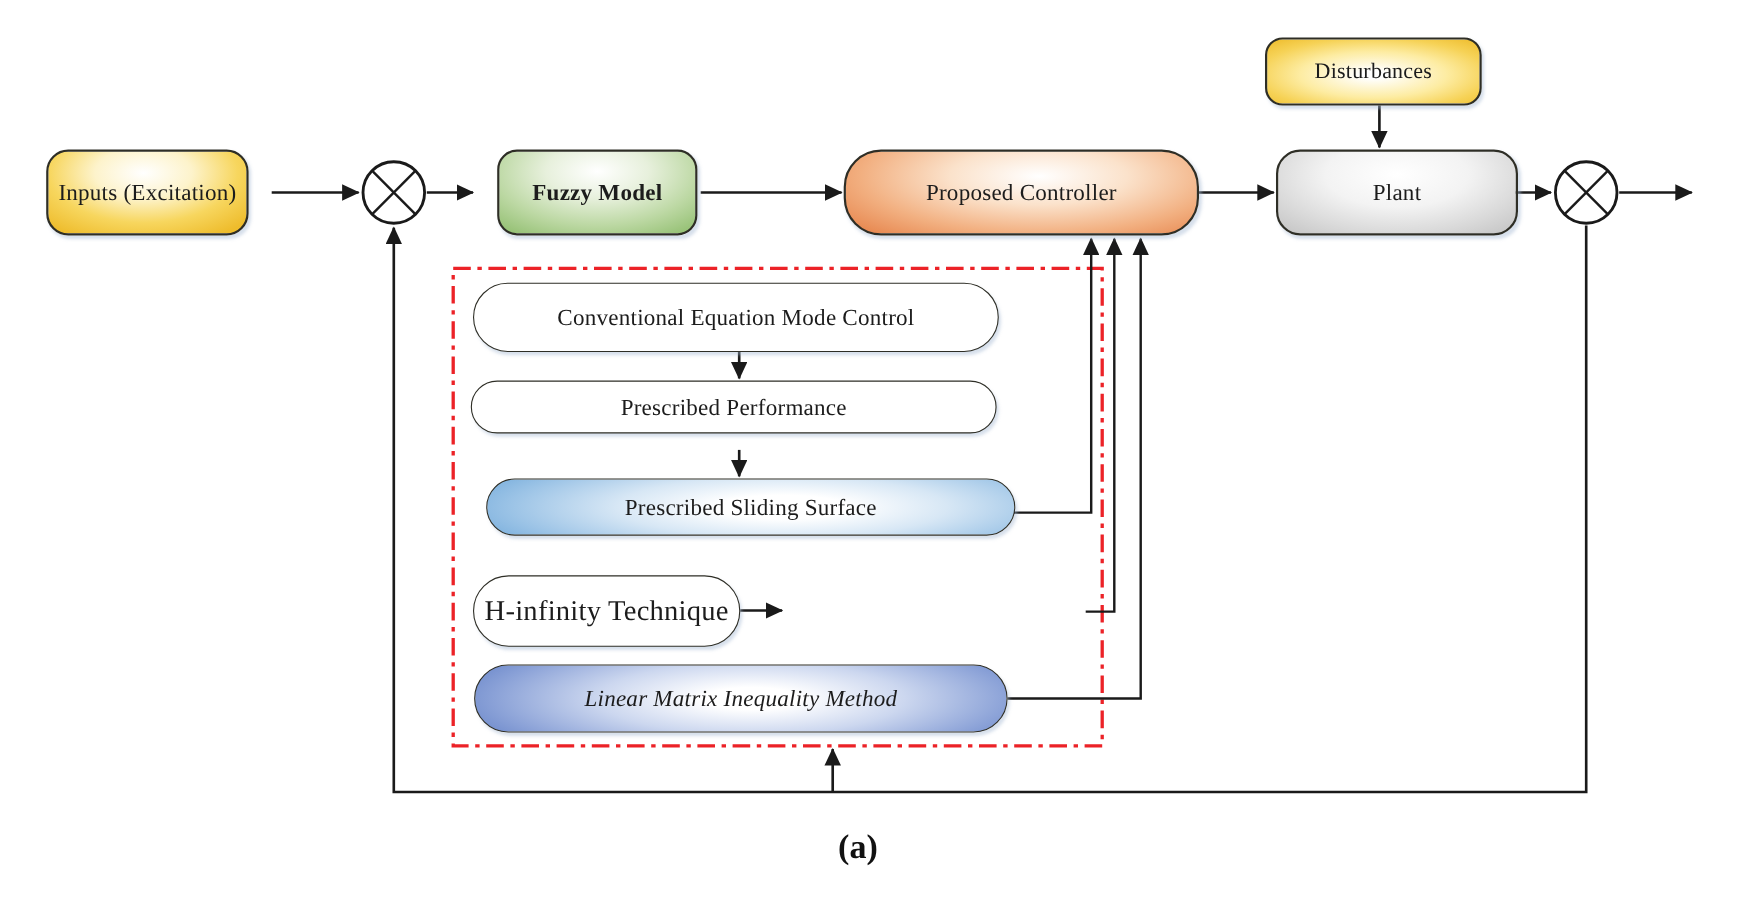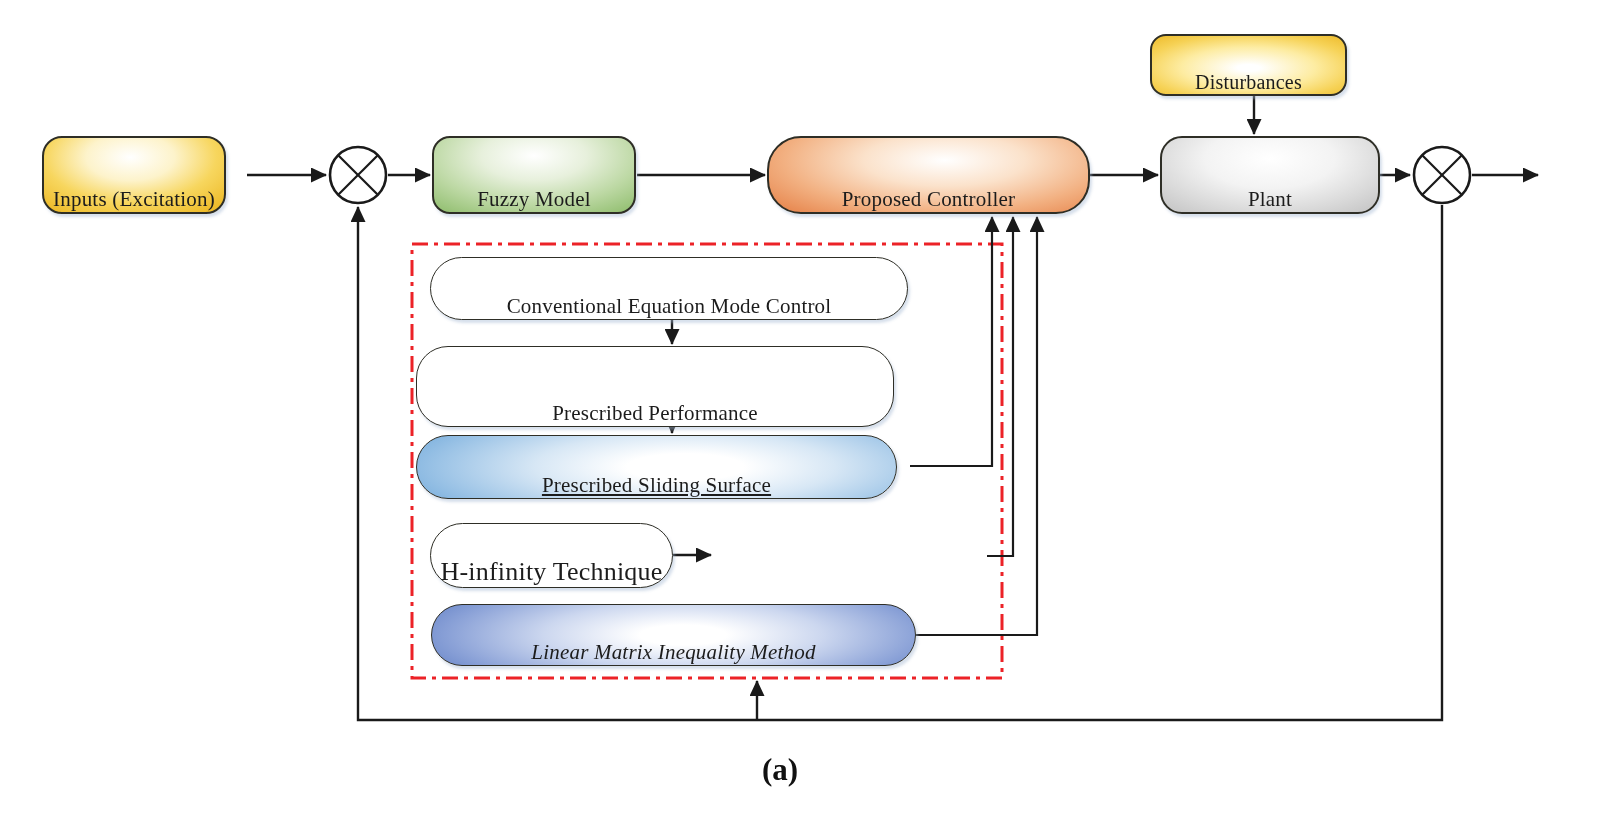--- a/index.html
+++ b/index.html
@@ -17,21 +17,21 @@
   }
   svg.wires {
     position: absolute;
     left: 0; top: 0;
     width: 1603px;
     height: 827px;
   }
   .node {
     position: absolute;
     display: flex;
-    align-items: flex-end;
+    align-items: center;
     justify-content: center;
     text-align: center;
     box-sizing: border-box;
     border: 2px solid #2e2e26;
     color: #1c1c1c;
     font-size: 21px;
     letter-spacing: 0.2px;
     box-shadow: 2px 3px 3px rgba(165,185,210,0.45);
   }
   .n-yellow {
@@ -110,45 +110,45 @@
       <circle cx="1442" cy="175" r="28" fill="#ffffff" stroke="#1a1a1a" stroke-width="2.6"></circle>
       <line x1="1422.2" y1="155.2" x2="1461.8" y2="194.8" stroke="#1a1a1a" stroke-width="2.2"></line>
       <line x1="1422.2" y1="194.8" x2="1461.8" y2="155.2" stroke="#1a1a1a" stroke-width="2.2"></line>
     </g>
   </svg>
 
   <div class="node n-yellow" style="left:42px; top:136px; width:184px; height:78px; border-radius:20px;">
     <span>Inputs (Excitation)</span>
   </div>
 
-  <div class="node n-green" style="left:432px; top:136px; width:204px; height:78px; border-radius:18px;">
+  <div class="node n-green" style="left:452px; top:136px; width:182px; height:78px; border-radius:18px;font-weight:bold;">
     <span>Fuzzy Model</span>
   </div>
 
   <div class="node n-orange" style="left:767px; top:136px; width:323px; height:78px; border-radius:34px;">
     <span>Proposed Controller</span>
   </div>
 
   <div class="node n-gray" style="left:1160px; top:136px; width:220px; height:78px; border-radius:22px;">
     <span>Plant</span>
   </div>
 
   <div class="node n-yellow-c" style="left:1150px; top:34px; width:197px; height:62px; border-radius:16px; font-size:20px;">
     <span>Disturbances</span>
   </div>
 
   <div class="node n-white" style="left:430px; top:257px; width:478px; height:63px; border-radius:32px; border-width:1.8px;">
     <span>Conventional Equation Mode Control</span>
   </div>
 
-  <div class="node n-white" style="left:416px; top:346px; width:478px; height:81px; border-radius:32px; border-width:1.8px;">
+  <div class="node n-white" style="left:428px; top:346px; width:478px; height:48px; border-radius:32px; border-width:1.8px;">
     <span>Prescribed Performance</span>
   </div>
 
-  <div class="node n-lightblue" style="left:416px; top:435px; width:481px; height:64px; border-radius:32px; border-width:1.8px;text-decoration:underline;">
+  <div class="node n-lightblue" style="left:442px; top:435px; width:481px; height:52px; border-radius:32px; border-width:1.8px;">
     <span>Prescribed Sliding Surface</span>
   </div>
 
   <div class="node n-white" style="left:430px; top:523px; width:243px; height:65px; border-radius:33px; border-width:1.8px; font-size:26px;">
     <span>H-infinity Technique</span>
   </div>
 
 
   <div class="node n-blue" style="left:431px; top:604px; width:485px; height:62px; border-radius:31px; border-width:1.8px;font-style:italic;">
     <span>Linear Matrix Inequality Method</span>

